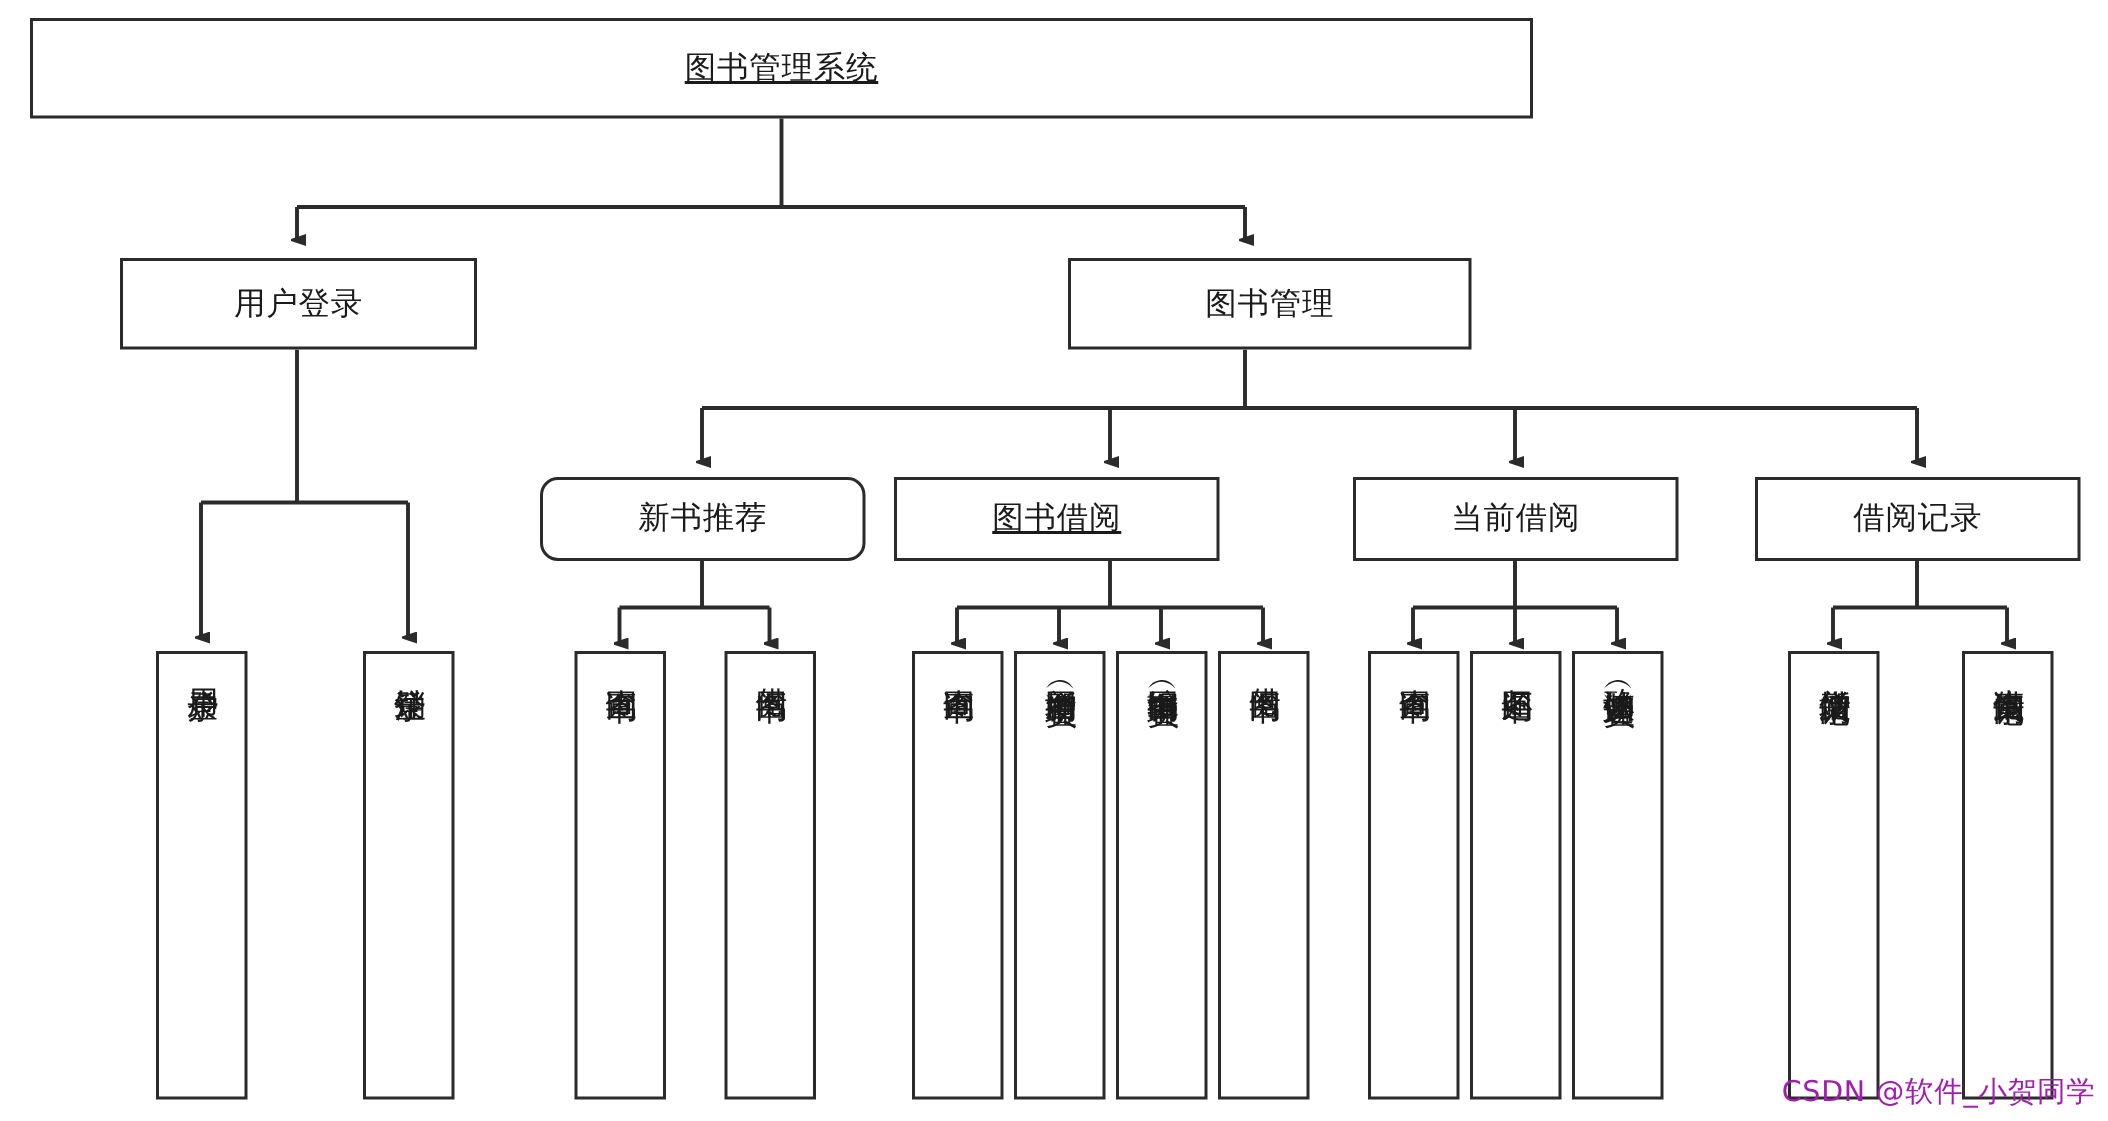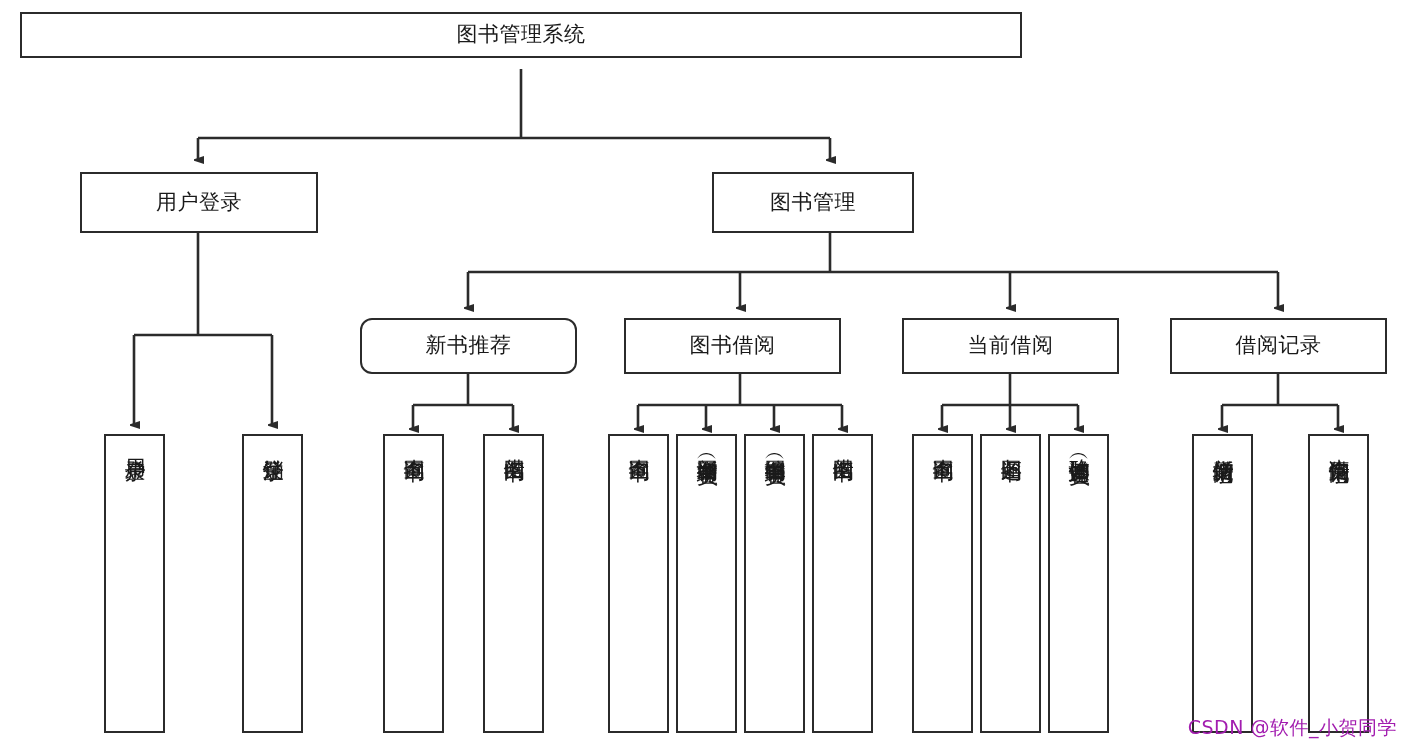--- a/index.html
+++ b/index.html
@@ -109,37 +109,37 @@
       <path d="M1010,405 L1010,429" marker-end="url(#arrow)"></path>
       <path d="M1078,405 L1078,429" marker-end="url(#arrow)"></path>
 
       <path d="M1278,374 L1278,405"></path>
       <path d="M1222,405 L1338,405"></path>
       <path d="M1222,405 L1222,429" marker-end="url(#arrow)"></path>
       <path d="M1338,405 L1338,429" marker-end="url(#arrow)"></path>
     </g>
   </svg>
 
-  <div class="node horiz" style="left:20px; top:12px; width:1002px; height:46px;">
+  <div class="node horiz" style="left:20px; top:12px; width:1002px; height:67px;text-decoration:underline;">
     <span>图书管理系统</span>
   </div>
 
   <div class="node horiz" style="left:80px; top:172px; width:238px; height:61px;">
     <span>用户登录</span>
   </div>
 
-  <div class="node horiz" style="left:712px; top:172px; width:202px; height:61px;">
+  <div class="node horiz" style="left:712px; top:172px; width:269px; height:61px;">
     <span>图书管理</span>
   </div>
 
   <div class="node horiz" style="left:360px; top:318px; width:217px; height:56px;border-radius:12px;">
     <span>新书推荐</span>
   </div>
 
-  <div class="node horiz" style="left:624px; top:318px; width:217px; height:56px;">
+  <div class="node horiz" style="left:596px; top:318px; width:217px; height:56px;text-decoration:underline;">
     <span>图书借阅</span>
   </div>
 
   <div class="node horiz" style="left:1170px; top:318px; width:217px; height:56px;">
     <span>借阅记录</span>
   </div>
 
   <div class="node horiz" style="left:902px; top:318px; width:217px; height:56px;">
     <span>当前借阅</span>
   </div>

